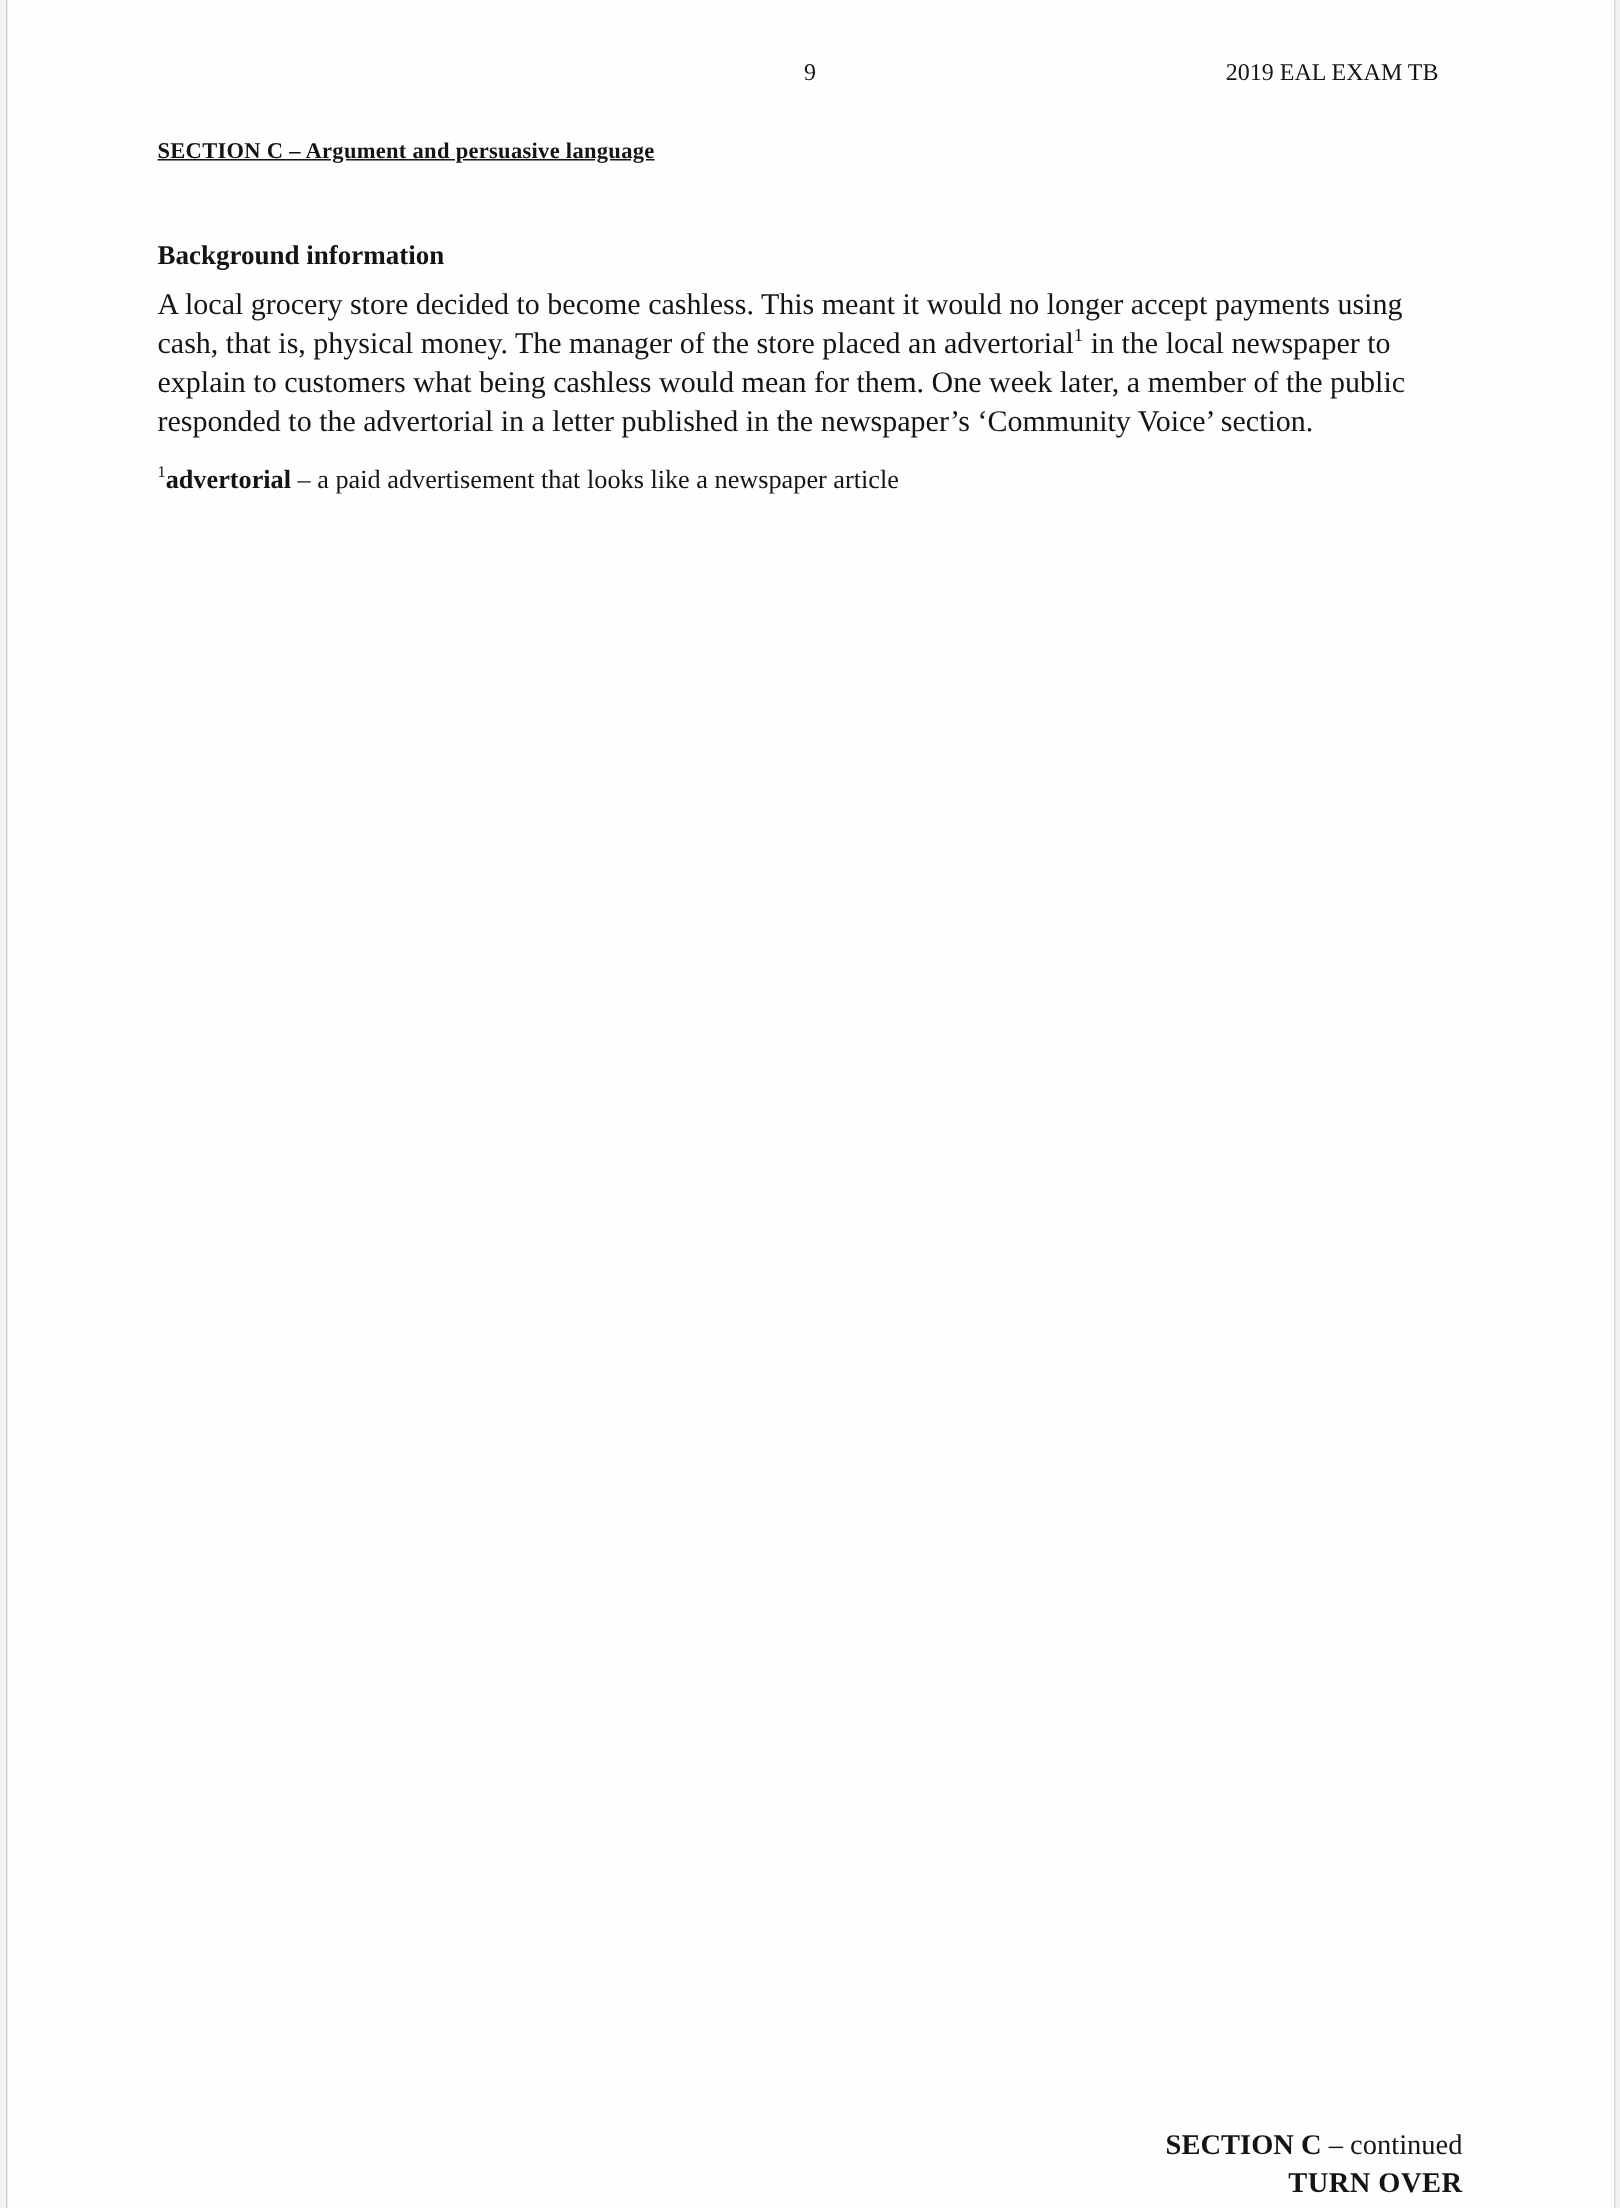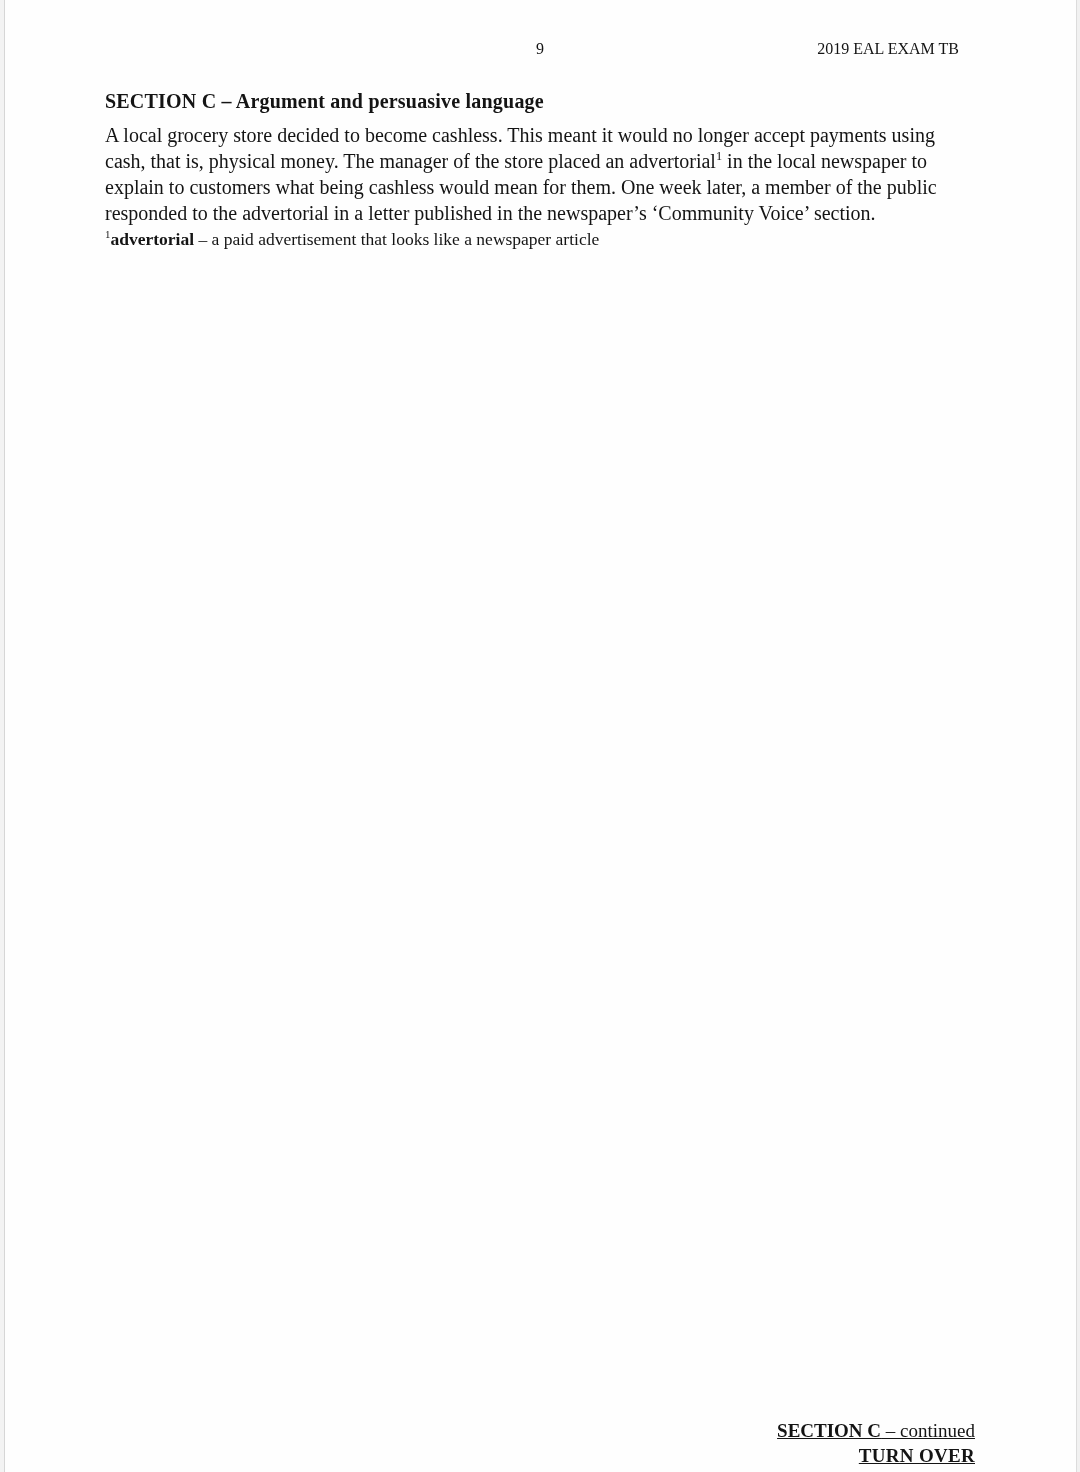--- a/index.html
+++ b/index.html
@@ -31,73 +31,75 @@
     text-align: center;
   }
   .exam-label { position: absolute; right: 16px; top: 0; }
 
   .content {
     position: absolute;
     left: 105px; top: 88px;
     width: 872px;
   }
   .section-title {
-    font-size: 20px;
+    font-size: 15px;
     font-weight: bold;
     line-height: 26px;
     letter-spacing: 0.2px;
+    text-decoration: underline;
   }
   .bg-heading {
     font-size: 18px;
     font-weight: bold;
     line-height: 24px;
     margin-top: 44px;
   }
   .body-text {
     font-size: 20px;
     line-height: 26px;
     margin-top: 8px;
   }
   sup {
     font-size: 0.62em;
     line-height: 0;
     vertical-align: super;
   }
   .footnote {
     font-size: 17.5px;
     line-height: 26px;
+    margin-top: 12px;
   }
   .footnote strong { font-weight: bold; }
 
   .page-footer {
     position: absolute;
     right: 105px; bottom: 4px;
     text-align: right;
     font-size: 19px;
     line-height: 25px;
-    text-decoration: underline;
   }
   .page-footer strong { font-weight: bold; }
   .turn-over { font-weight: bold; letter-spacing: 0.3px; }
 </style>
 </head>
 <body>
 
 <div class="sheet">
   <div class="edge edge-left"></div>
   <div class="edge edge-right"></div>
 
   <header class="page-header">
     <span class="page-num">9</span>
     <span class="exam-label">2019 EAL EXAM TB</span>
   </header>
 
   <main class="content">
     <h1 class="section-title">SECTION C – Argument and persuasive language</h1>
 
+    <h2 class="bg-heading">Background information</h2>
 
     <p class="body-text"><span>A local grocery store decided to become cashless. This meant it would no longer accept payments using cash, that is, physical money. The manager of the store placed an advertorial</span><sup>1</sup><span> in the local newspaper to explain to customers what being cashless would mean for them. One week later, a member of the public responded to the advertorial in a letter published in the newspaper’s ‘Community Voice’ section.</span></p>
 
     <p class="footnote"><sup>1</sup><strong>advertorial</strong><span> – a paid advertisement that looks like a newspaper article</span></p>
   </main>
 
   <footer class="page-footer">
     <div class="continued-line"><strong>SECTION C</strong><span> – continued</span></div>
     <div class="turn-over">TURN OVER</div>
   </footer>

